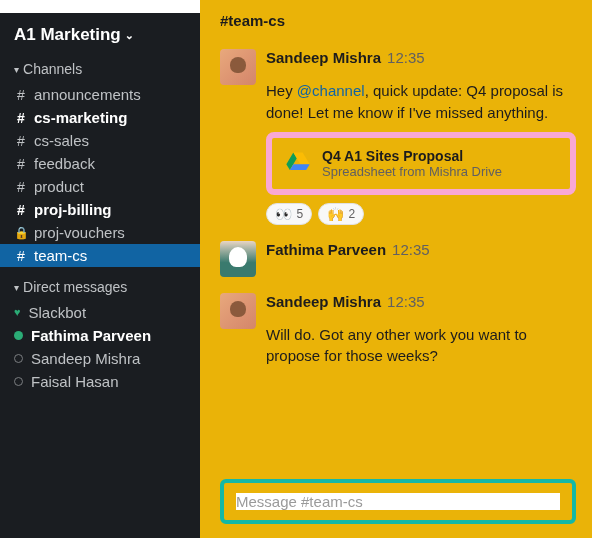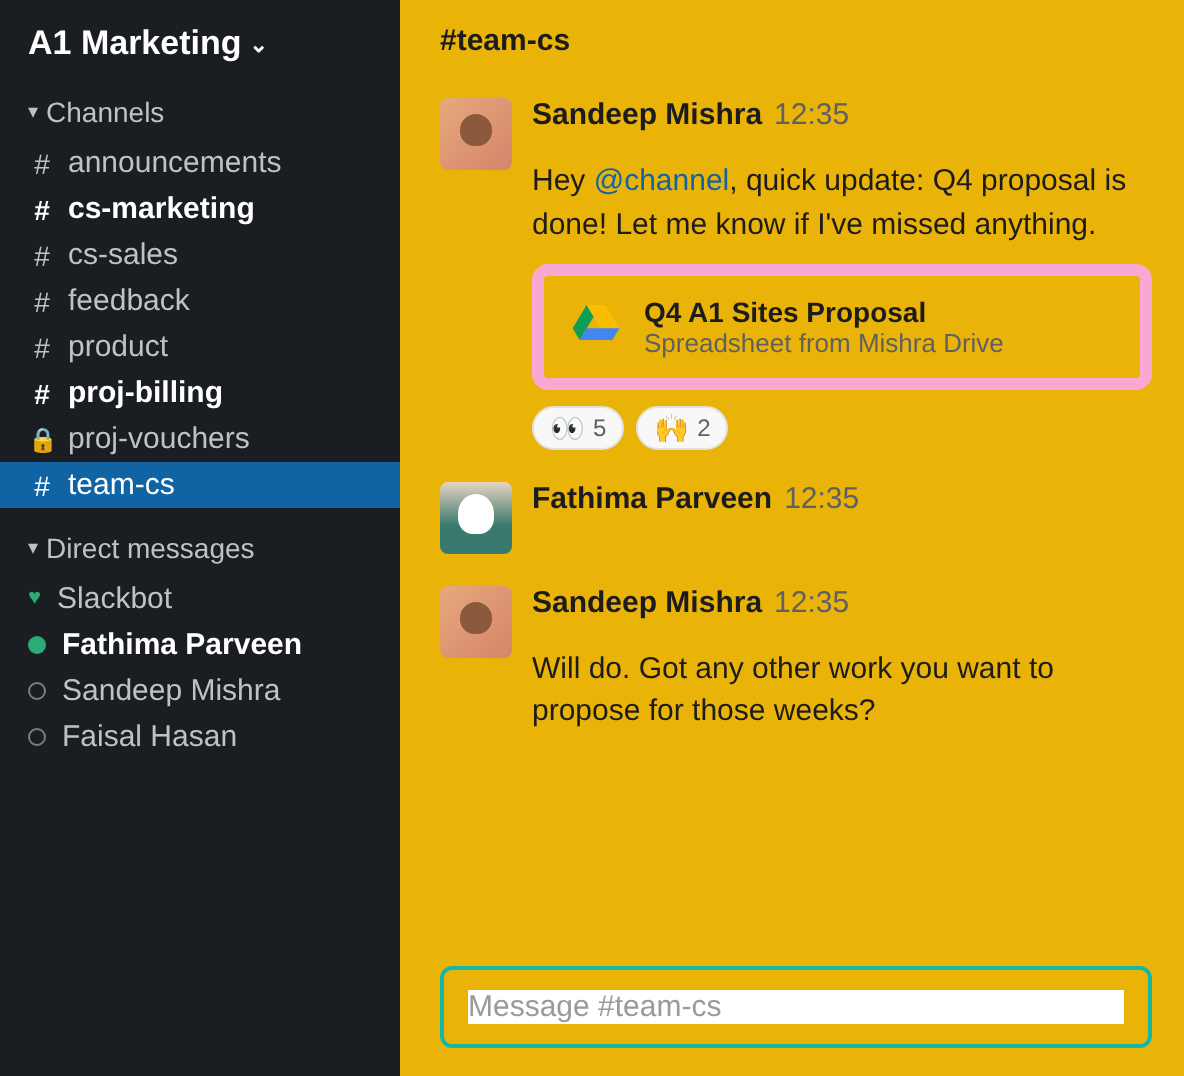--- a/index.html
+++ b/index.html
@@ -1,18 +1,18 @@
 <!DOCTYPE html>
 <html><head>
 <meta charset="utf-8">
 <style>
 * { box-sizing: border-box; margin: 0; padding: 0; }
 body { font-family: -apple-system, BlinkMacSystemFont, "Segoe UI", Helvetica, Arial, sans-serif; font-size: 15px; background: #fff; }
 .app { display: flex; width: 592px; height: 538px; }
-.sidebar { width: 200px; background: #1a1d21; color: #a9acaf; padding: 0; overflow: hidden; }
+.sidebar { width: 200px; background: #1a1d21; color: #a9acaf; padding: 0; overflow: hidden; margin-top: 13px; }
 .workspace-name { color: #fff; font-weight: 700; font-size: 17px; padding: 12px 14px 10px; display: flex; align-items: center; gap: 4px; cursor: pointer; }
 .workspace-name .chev { font-size: 11px; }
 .section-header { display: flex; align-items: center; gap: 4px; padding: 6px 14px; font-size: 14px; color: #bfc2c5; cursor: pointer; }
 .section-header .caret { font-size: 10px; }
 .channel-list { list-style: none; padding-bottom: 6px; }
 .channel-item { padding: 3px 14px; font-size: 15px; display: flex; align-items: center; gap: 6px; cursor: pointer; color: #bfc2c5; }
 .channel-item .prefix { display: inline-block; width: 14px; text-align: center; font-size: 14px; }
 .channel-item.bold { font-weight: 700; color: #fff; }
 .channel-item.active { background: #1164a3; color: #fff; }
 .channel-item .lock { font-size: 12px; }
@@ -41,21 +41,21 @@
 .attachment { margin-top: 8px; border: 6px solid #f9a8d4; border-radius: 8px; padding: 10px 12px; display: flex; align-items: center; gap: 10px; max-width: 320px; }
 .drive-icon { width: 28px; height: 28px; flex-shrink: 0; }
 .att-texts { display: flex; flex-direction: column; }
 .att-title { font-weight: 700; font-size: 14px; color: #1d1c1d; }
 .att-sub { font-size: 13px; color: #616061; }
 .reactions { display: flex; gap: 6px; margin-top: 8px; }
 .reaction { border: 1px solid #e1e1e1; background: #f8f8f8; border-radius: 12px; padding: 2px 8px; font-size: 12px; display: flex; align-items: center; gap: 4px; cursor: pointer; }
 .reaction .emoji { font-size: 14px; }
 .reaction .count { color: #616061; }
 .composer-wrap { padding: 6px 16px 14px 20px; }
-.composer { border: 2px solid #14b8a6; border-radius: 6px; padding: 10px 12px; }
+.composer { border: 4px solid #14b8a6; border-radius: 6px; padding: 10px 12px; }
 .composer input { border: none; outline: none; width: 100%; font-size: 15px; color: #1d1c1d; }
 .composer input::placeholder { color: #9a9a9a; }
 </style>
 </head>
 <body>
 
 <div class="app">
   <aside class="sidebar">
     <div class="workspace-name">
       <span>A1 Marketing</span>

